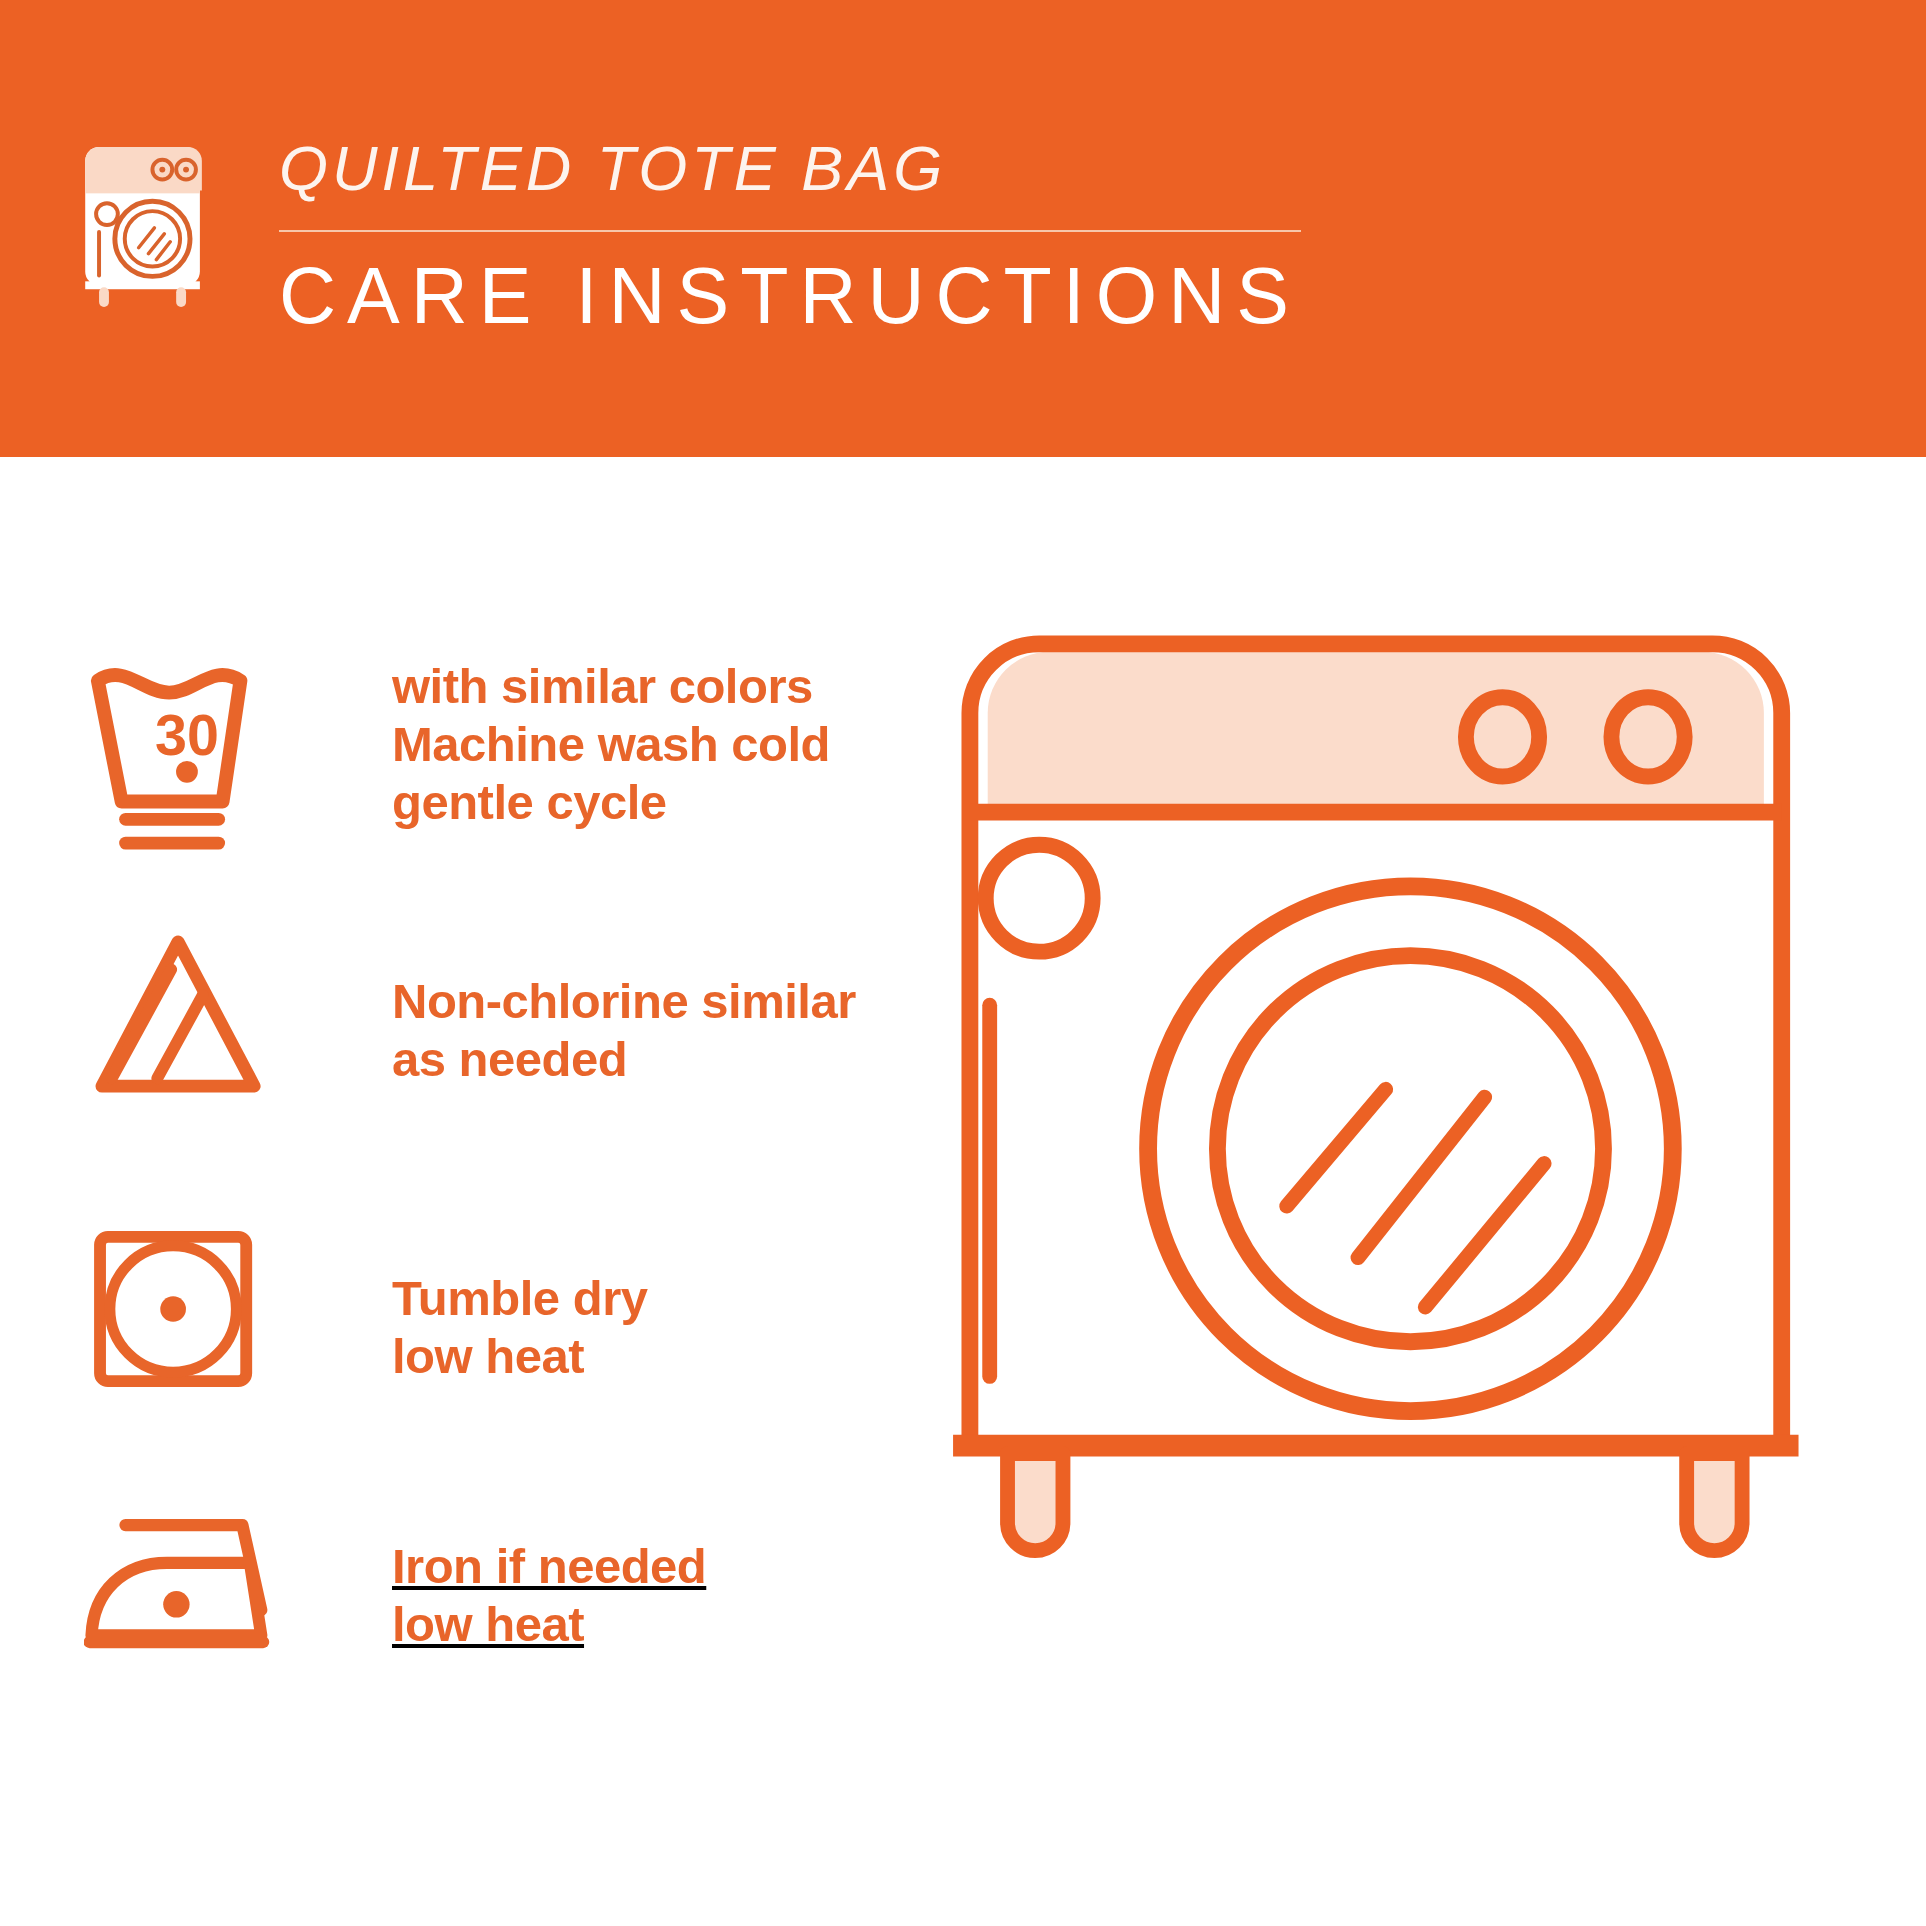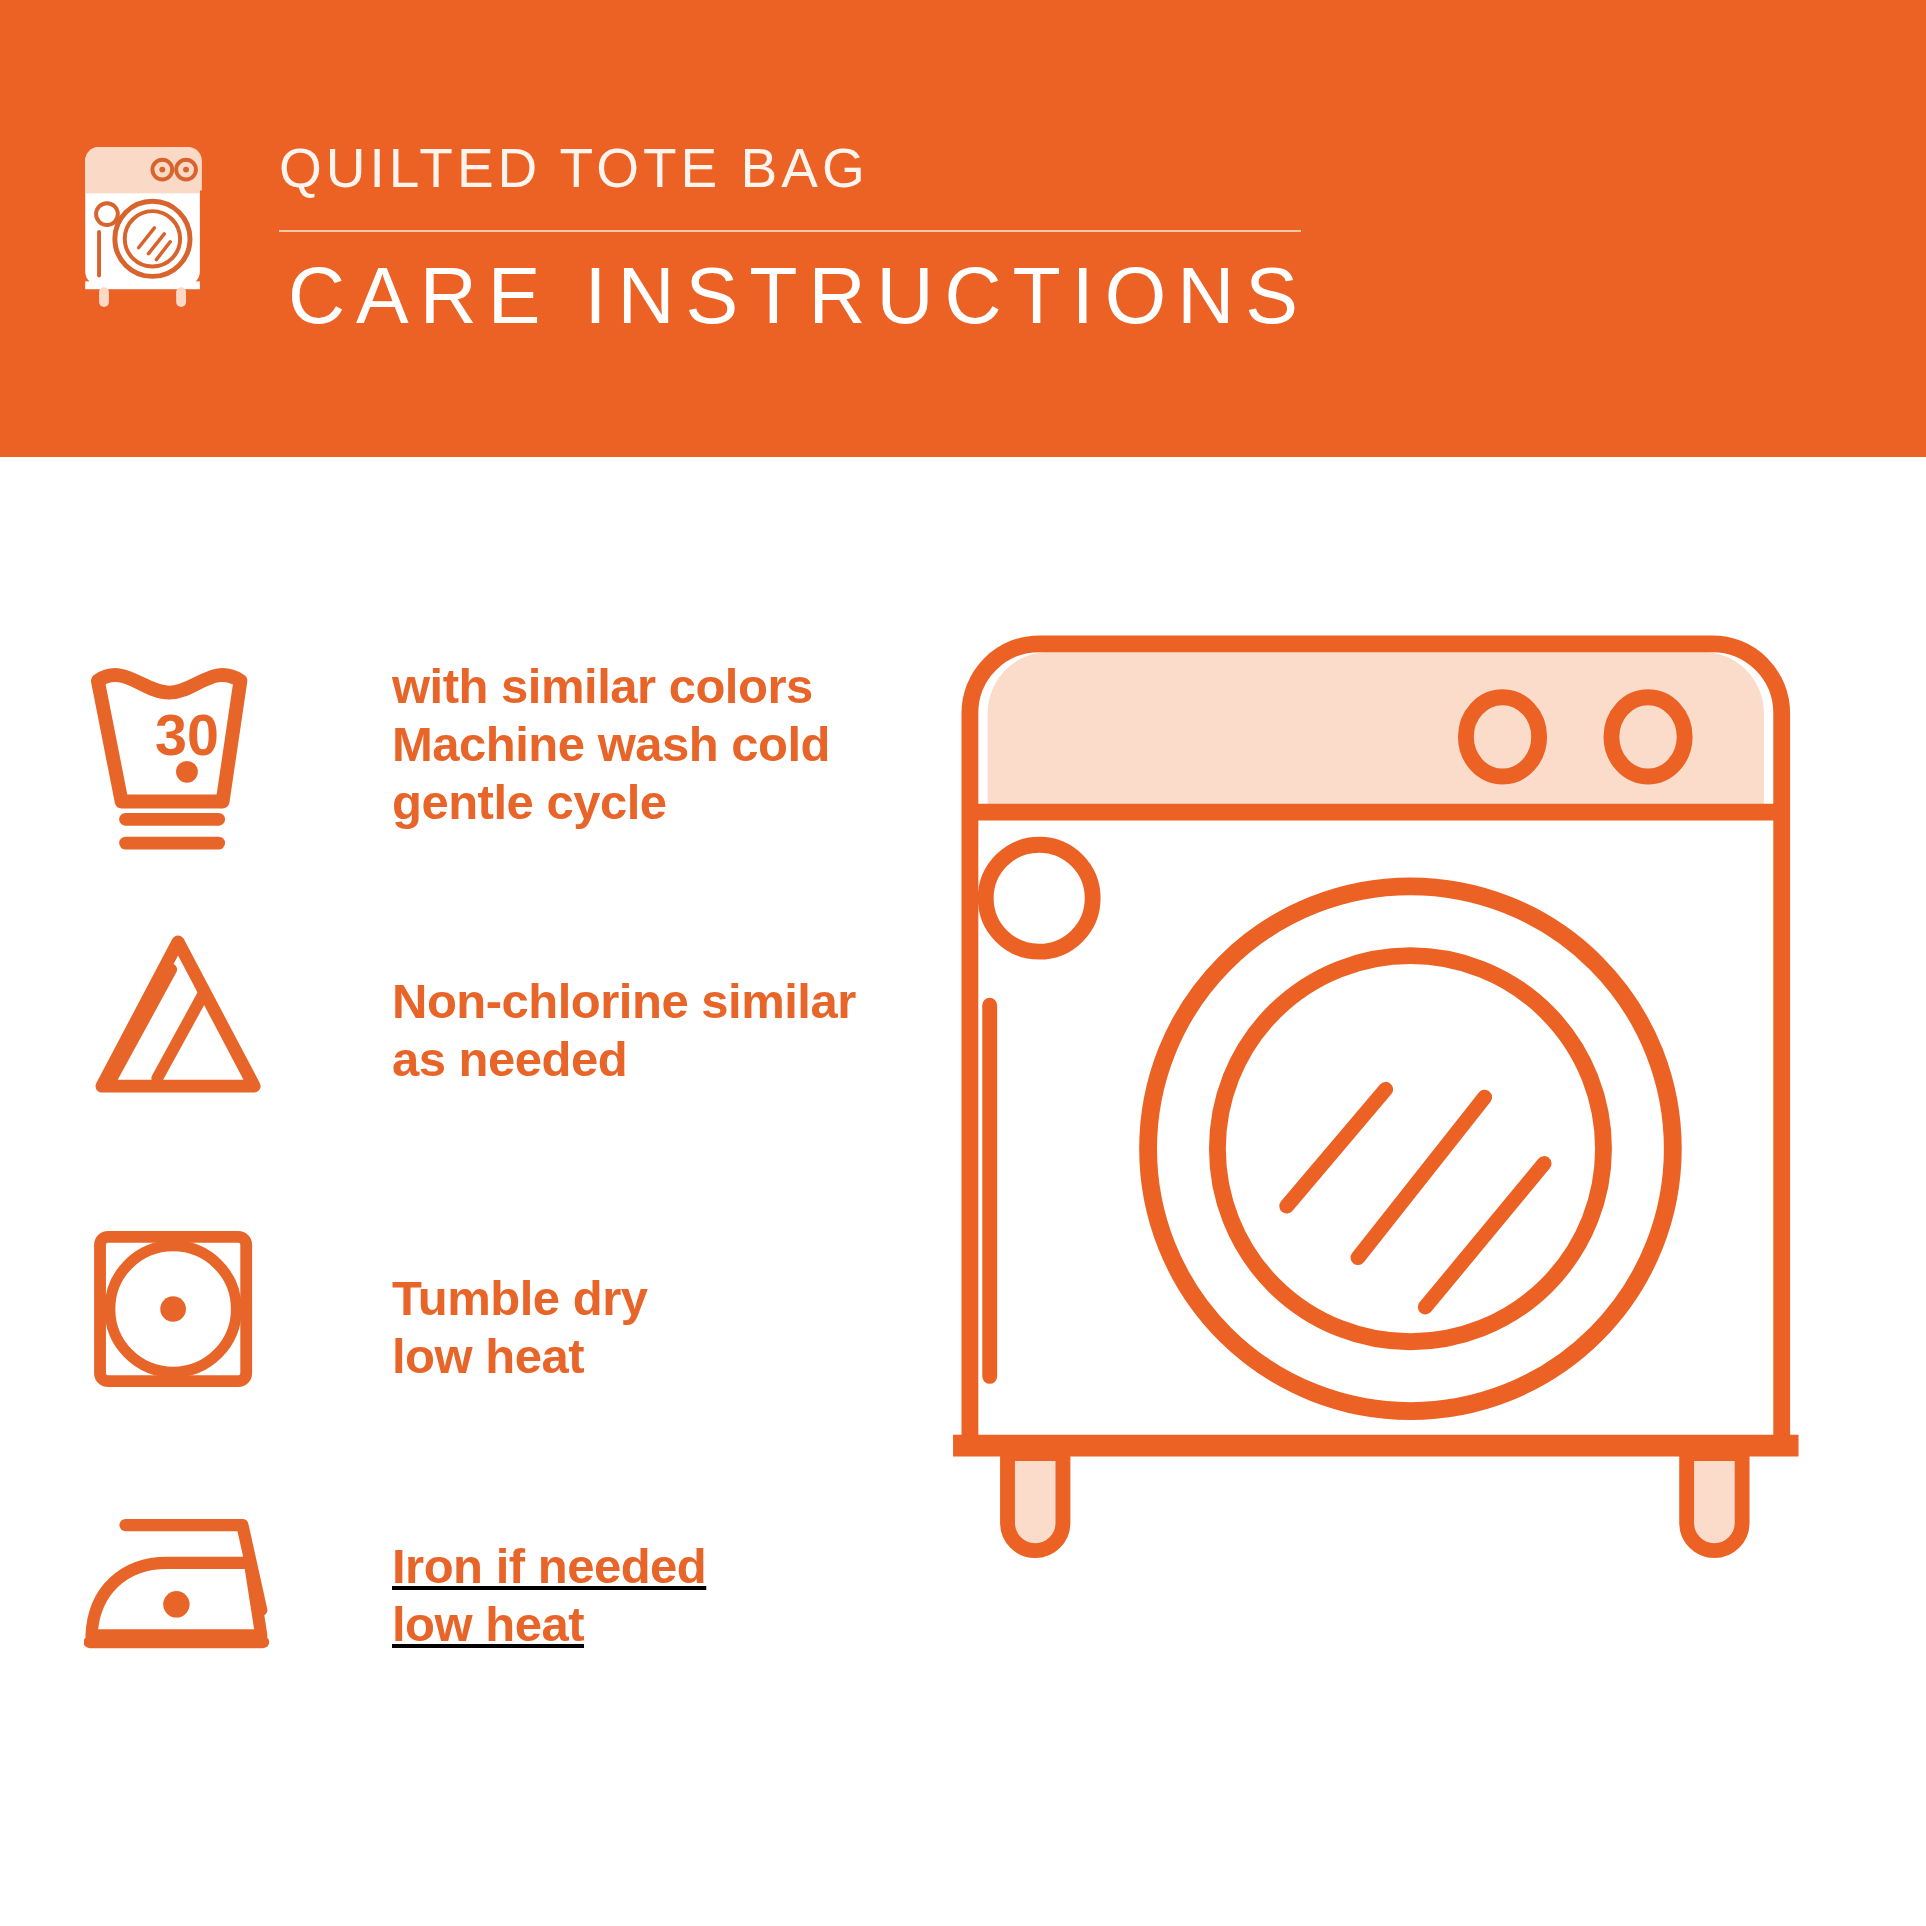--- a/index.html
+++ b/index.html
@@ -23,40 +23,40 @@
     left:77px; top:137px;
     width:139px; height:173px;
   }
   #header-text {
     position:absolute;
     left:279px; top:121px;
     width:1030px;
   }
   #title-line1 {
     color:#FDF4EE;
-    font-size:55px;
+    font-size:63px;
     line-height:95px;
     letter-spacing:4px;
     font-weight:300;
     white-space:nowrap;
+    font-style:italic;
   }
   #title-divider {
     width:1022px;
     height:2px;
     background:#F7C7AA;
     margin:14px 0 16px 0;
   }
   #title-line2 {
     color:#FFFFFF;
     font-size:79px;
     line-height:95px;
     letter-spacing:11px;
     font-weight:400;
     white-space:nowrap;
-    text-align:right;
   }
 
   
   #care-list {
     position:absolute;
     left:0; top:653px;
     width:950px;
   }
   .care-row {
     position:absolute;

